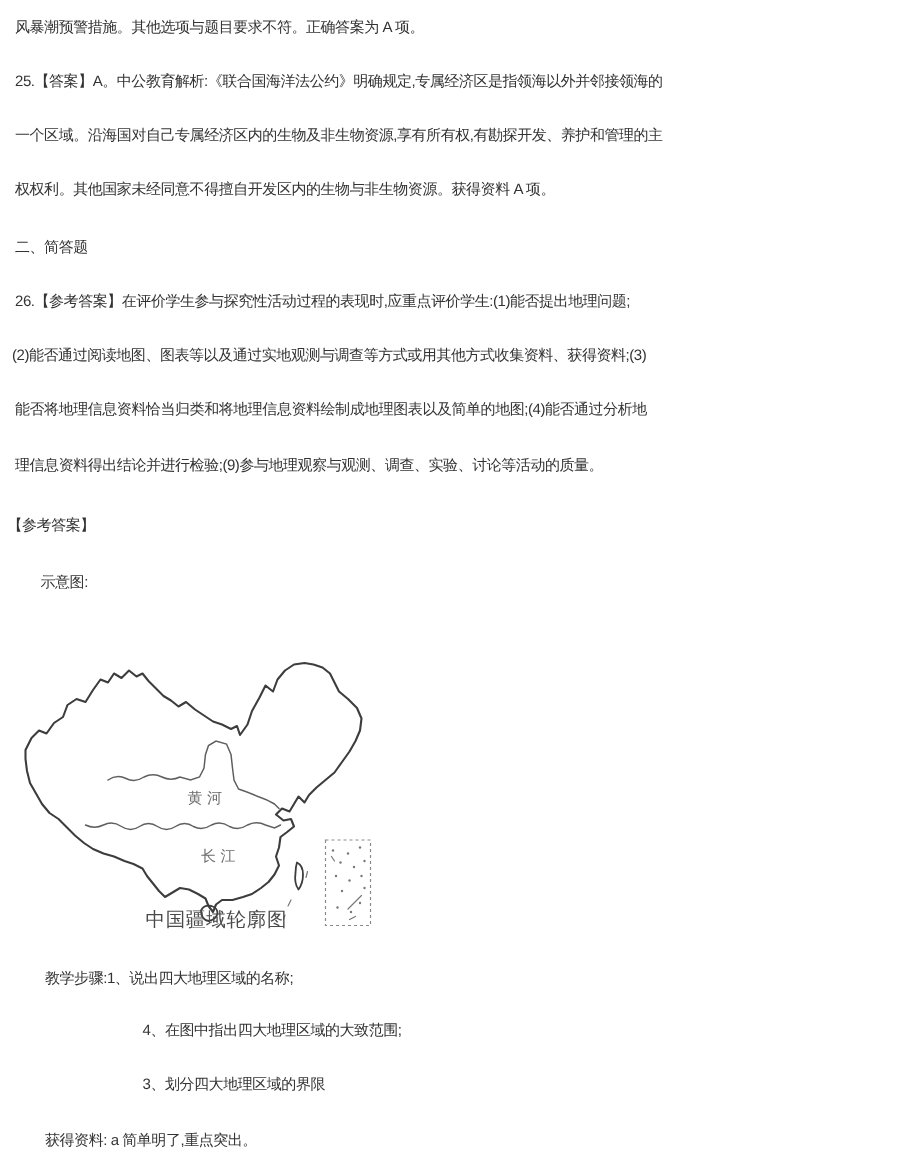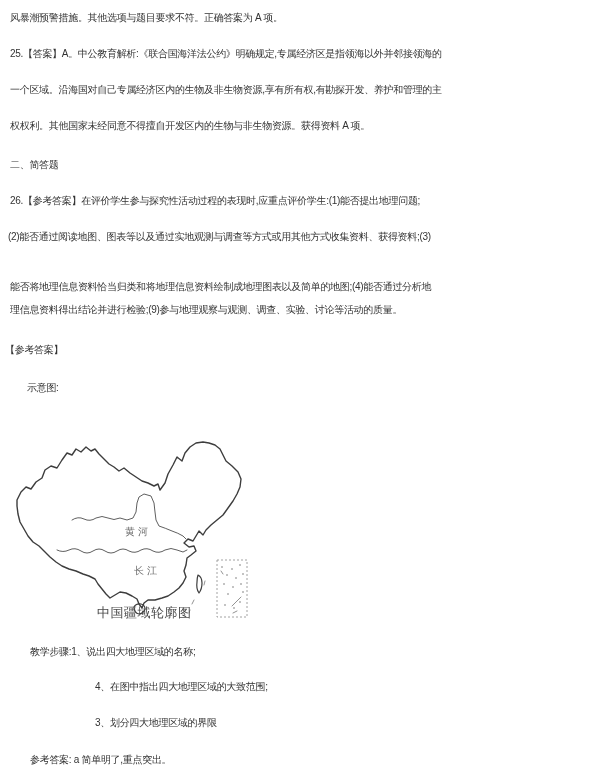--- a/index.html
+++ b/index.html
@@ -46,21 +46,21 @@
 
 <div class="line" style="left:10px;top:11px;">风暴潮预警措施。其他选项与题目要求不符。正确答案为 A 项。</div>
 <div class="line" style="left:10px;top:47px;">25.【答案】A。中公教育解析:《联合国海洋法公约》明确规定,专属经济区是指领海以外并邻接领海的</div>
 <div class="line" style="left:10px;top:83px;">一个区域。沿海国对自己专属经济区内的生物及非生物资源,享有所有权,有勘探开发、养护和管理的主</div>
 <div class="line" style="left:10px;top:119px;">权权利。其他国家未经同意不得擅自开发区内的生物与非生物资源。获得资料 A 项。</div>
 
 <div class="line" style="left:10px;top:158px;">二、简答题</div>
 
 <div class="line" style="left:10px;top:194px;">26.【参考答案】在评价学生参与探究性活动过程的表现时,应重点评价学生:(1)能否提出地理问题;</div>
 <div class="line" style="left:8px;top:230px;">(2)能否通过阅读地图、图表等以及通过实地观测与调查等方式或用其他方式收集资料、获得资料;(3)</div>
-<div class="line" style="left:10px;top:280px;">能否将地理信息资料恰当归类和将地理信息资料绘制成地理图表以及简单的地图;(4)能否通过分析地</div>
+<div class="line" style="left:10px;top:266px;">能否将地理信息资料恰当归类和将地理信息资料绘制成地理图表以及简单的地图;(4)能否通过分析地</div>
 <div class="line" style="left:10px;top:303px;">理信息资料得出结论并进行检验;(9)参与地理观察与观测、调查、实验、讨论等活动的质量。</div>
 
 <div class="line" style="left:5px;top:343px;">【参考答案】</div>
 <div class="line" style="left:27px;top:381px;">示意图:</div>
 
 <div class="map-wrap">
   <svg viewBox="0 0 235 183" xmlns="http://www.w3.org/2000/svg">
 
     <path class="outline" d="
       M 2,60 L 6,52 L 11,47 L 16,49 L 21,42 L 27,38 L 30,30 L 36,26 L 42,28 L 47,20
@@ -113,13 +113,13 @@
       <path class="speck-line" d="M 217,166 L 226,157 M 206,131 L 208,134 M 222,171 L 218,173"></path>
     </g>
   </svg>
 </div>
 
 <div class="caption" style="left:97px;top:604px;">中国疆域轮廓图</div>
 
 <div class="line" style="left:30px;top:645px;text-align:center;">教学步骤:1、说出四大地理区域的名称;</div>
 <div class="line" style="left:95px;top:680px;">4、在图中指出四大地理区域的大致范围;</div>
 <div class="line" style="left:95px;top:716px;">3、划分四大地理区域的界限</div>
-<div class="line" style="left:30px;top:753px;">参考答案: a 简单明了,重点突出。</div>
+<div class="line" style="left:30px;top:753px;">获得资料: a 简单明了,重点突出。</div>
 
 </body></html>

